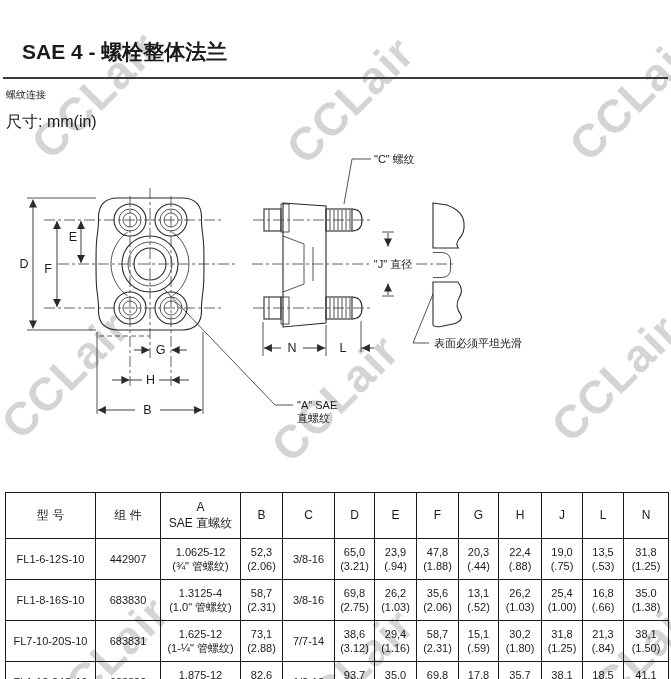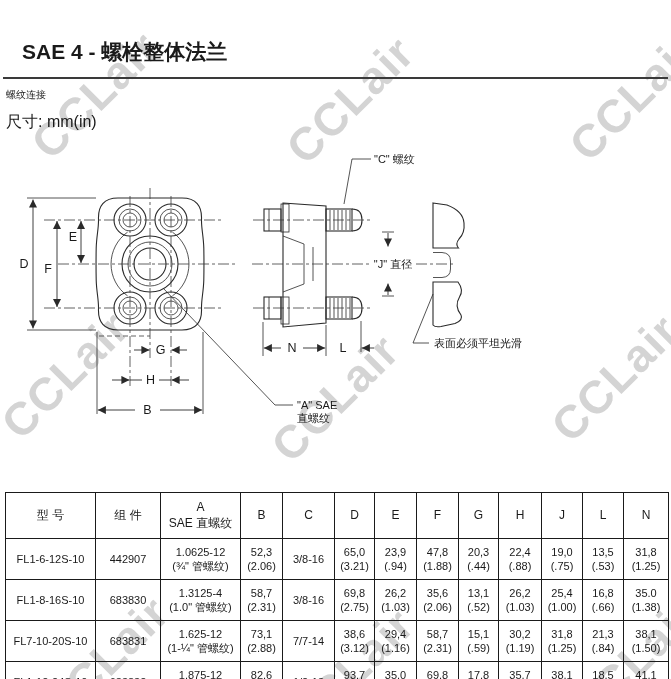--- a/index.html
+++ b/index.html
@@ -315,21 +315,21 @@
           <td>7/7-14</td>
           <td>38,6
 (3.12)</td>
           <td>29,4
 (1.16)</td>
           <td>58,7
 (2.31)</td>
           <td>15,1
 (.59)</td>
           <td>30,2
-(1.19)</td>
+(1.80)</td>
           <td>31,8
 (1.25)</td>
           <td>21,3
 (.84)</td>
           <td>38,1
 (1.50)</td>
         </tr>
         <tr>
           <td>FL1-12-24S-10</td>
           <td>683832</td>

